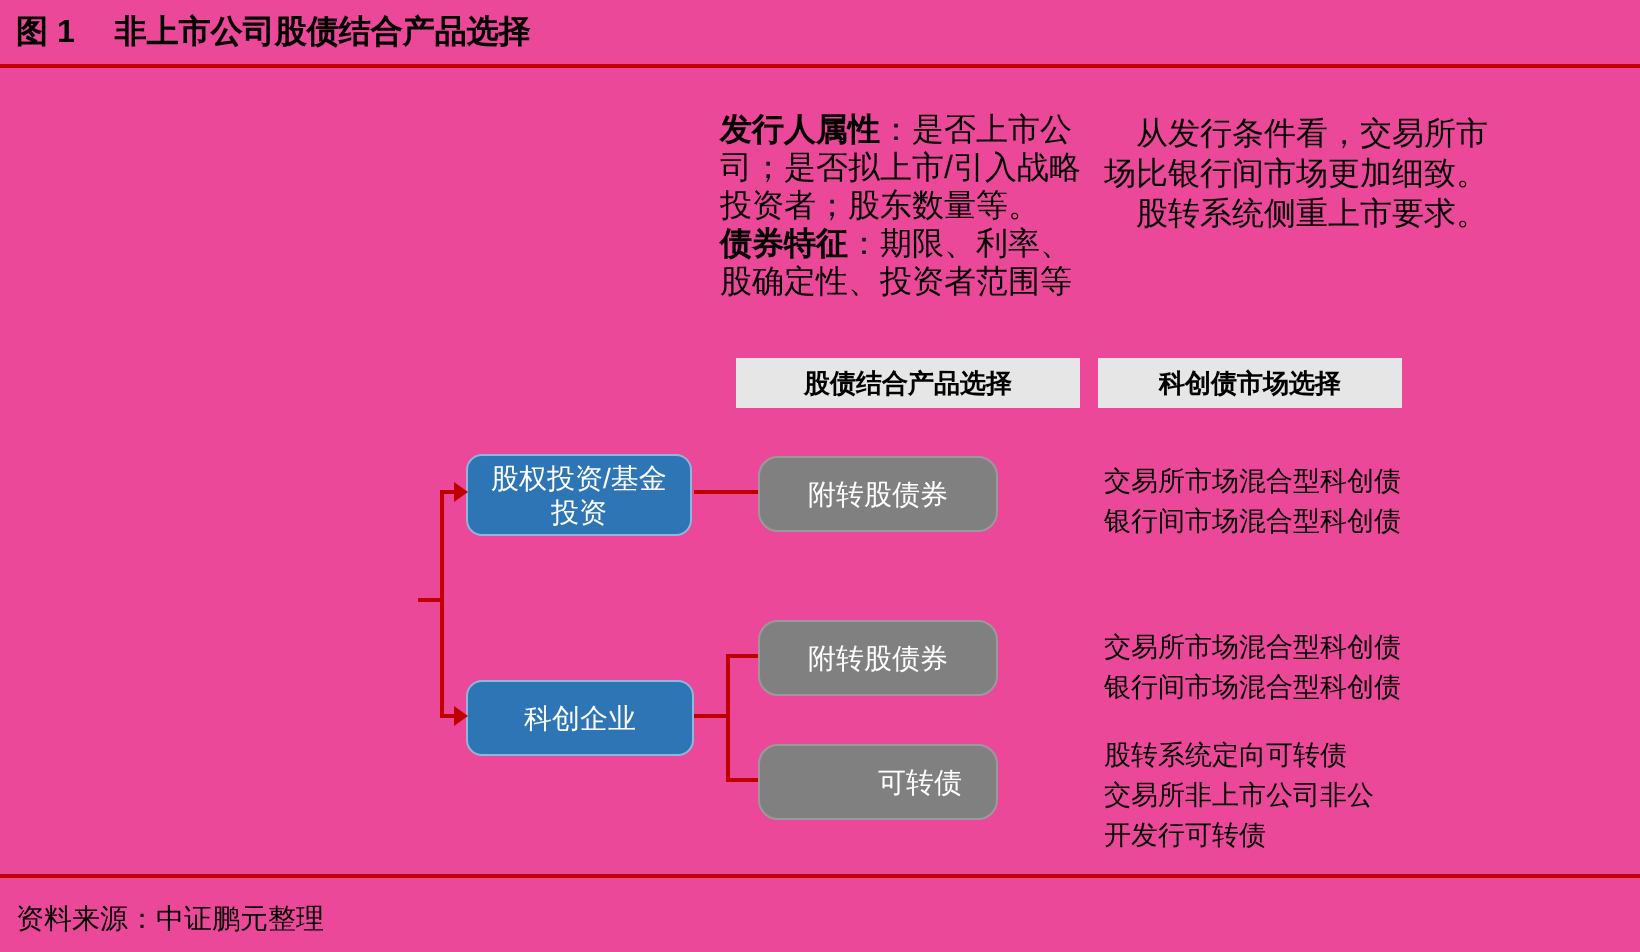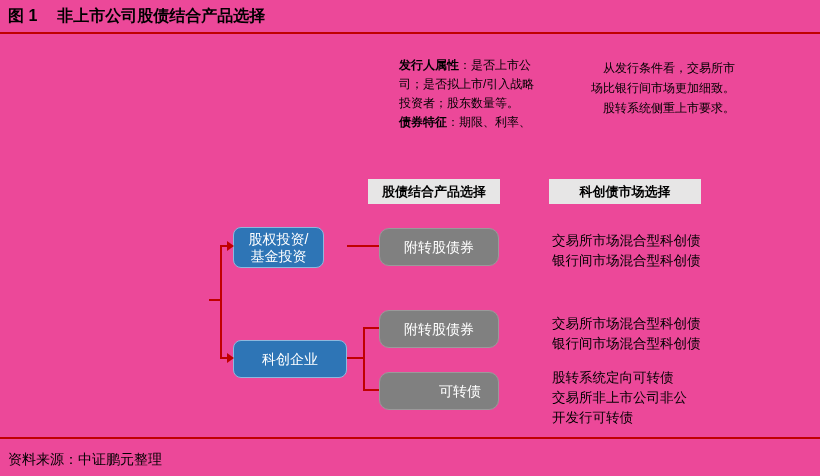--- a/index.html
+++ b/index.html
@@ -8,45 +8,45 @@
     font-family:"Liberation Sans","DejaVu Sans",sans-serif;color:#000;
   }
   .abs{position:absolute;}
   
   .title-row{left:8px;top:6px;font-size:16px;font-weight:bold;white-space:nowrap;}
   .title-row .fig-label{margin-right:20px;}
   .rule{left:0;width:820px;background:var(--accent-red,#c00000);}
   .rule.top{top:32px;height:2px;}
   .rule.bottom{top:437px;height:2px;}
   
-  .note{font-size:12px;line-height:19px;margin-left:39px;}
+  .note{font-size:16px;line-height:19px;}
   .note .ln{white-space:nowrap;}
   .note .b{font-weight:bold;}
   .note-issuer{left:360px;top:56px;}
   .note-market{left:552px;top:58px;line-height:20px;text-align:right;}
   
   .col-header{
     height:25px;line-height:25px;text-align:center;font-size:13px;font-weight:bold;
     background:var(--header-bg,#e7e6e6);color:#000;
   }
-  .col-header.left{left:368px;top:179px;width:132px;}
+  .col-header.left{left:368px;top:179px;width:172px;}
   .col-header.right{left:549px;top:179px;width:152px;}
   
   .node{
     display:flex;align-items:center;justify-content:center;text-align:center;
     color:#fff;font-size:14px;line-height:17px;border-radius:8px;box-sizing:border-box;
   }
   .node-root{
     left:97px;top:281px;width:112px;height:39px;
     background:var(--accent-red,#c00000);border:1px solid #971c1c;font-weight:bold;
   }
   .node-blue{
     background:var(--node-blue,#2e75b6);border:1px solid #8db8de;
   }
-  .node-branch1{left:233px;top:227px;width:91px;height:41px;padding:2px 8px;}
+  .node-branch1{left:233px;top:227px;width:113px;height:41px;padding:2px 8px;}
   .node-branch2{left:233px;top:340px;width:114px;height:38px;}
   .node-gray{
     background:var(--node-gray,#808080);border:1px solid #9a9a9a;border-radius:10px;
   }
   .node-leaf1{left:379px;top:228px;width:120px;height:38px;}
   .node-leaf2{left:379px;top:310px;width:120px;height:38px;}
   .node-leaf3{left:379px;top:372px;width:120px;height:38px;padding-left:42px;}
   
   .conn{background:var(--accent-red,#c00000);}
   .c-root-out {left:209px;top:299px;width:13px;height:2px;}
@@ -81,20 +81,21 @@
   <div class="abs title-row">
     <span class="fig-label">图 1</span><span>非上市公司股债结合产品选择</span>
   </div>
   <div class="abs rule top"></div>
 
   <div class="abs note note-issuer">
     <div class="ln"><span class="b">发行人属性</span><span>：是否上市公</span></div>
     <div class="ln">司；是否拟上市/引入战略</div>
     <div class="ln">投资者；股东数量等。</div>
     <div class="ln"><span class="b">债券特征</span><span>：期限、利率、</span></div>
+    <div class="ln">股确定性、投资者范围等</div>
   </div>
 
   <div class="abs note note-market">
     <div class="ln">从发行条件看，交易所市</div>
     <div class="ln">场比银行间市场更加细致。</div>
     <div class="ln">股转系统侧重上市要求。</div>
   </div>
 
   <div class="abs col-header left">股债结合产品选择</div>
   <div class="abs col-header right">科创债市场选择</div>

